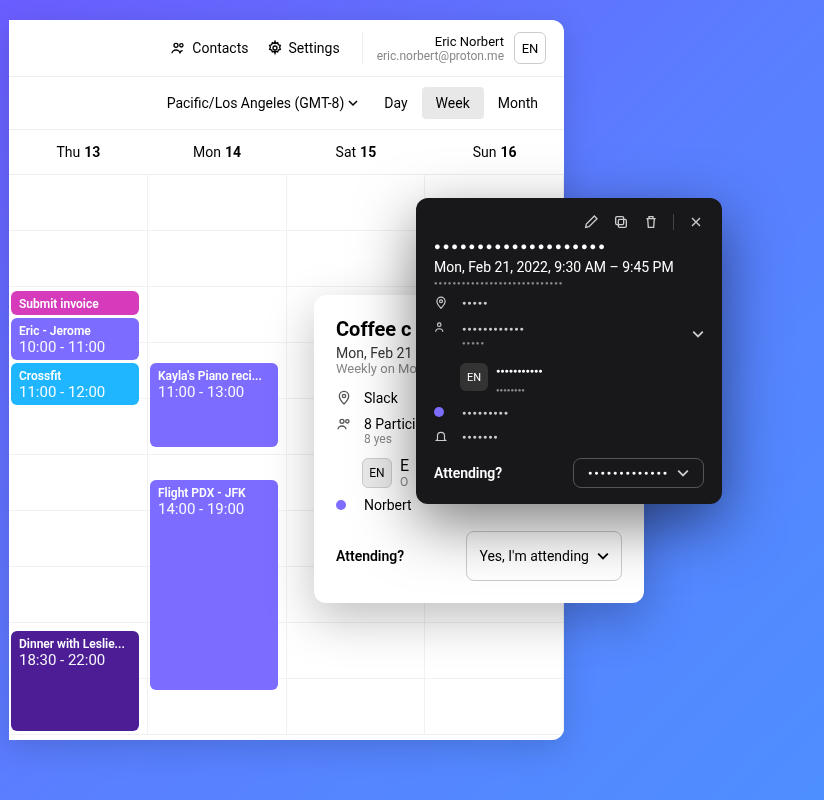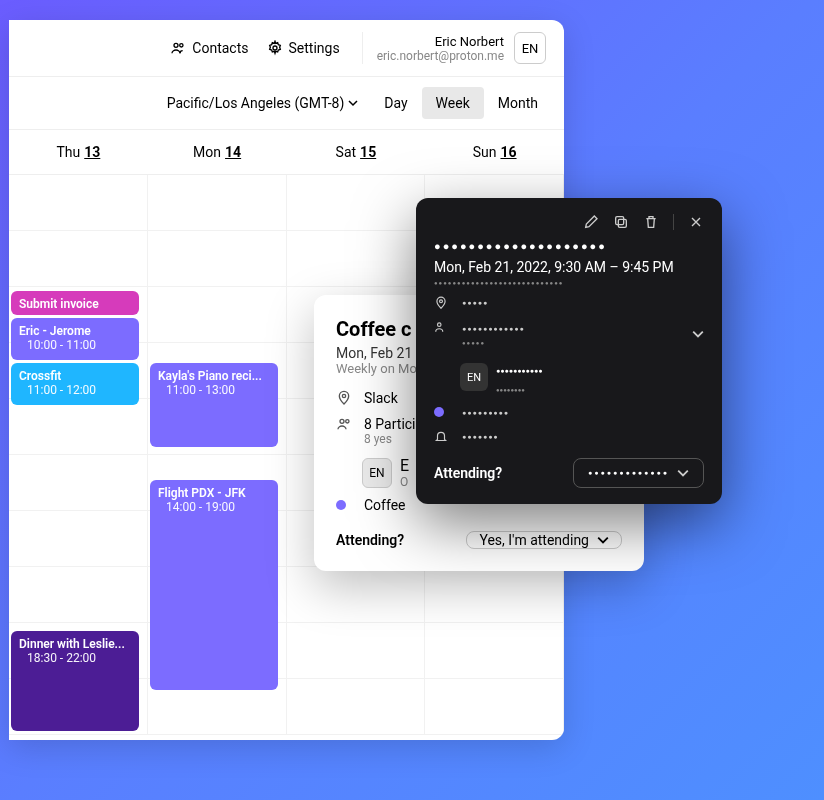--- a/index.html
+++ b/index.html
@@ -24,44 +24,44 @@
 .avatar { width: 32px; height: 32px; border: 1px solid #ccc; border-radius: 6px; display: flex; align-items: center; justify-content: center; font-size: 13px; font-weight: 400; }
 .subbar {
   display: flex; align-items: center; justify-content: flex-end; gap: 0;
   padding: 10px 12px; border-bottom: 1px solid #eee;
 }
 .tz { font-size: 14px; margin-right: 12px; display: flex; align-items: center; gap: 4px; }
 .view-btn { font-size: 14px; padding: 8px 14px; cursor: pointer; border-radius: 4px; }
 .view-btn.active { background: #e8e8e8; }
 .days-header { display: flex; border-bottom: 1px solid #eee; }
 .day-col-h { flex: 1; text-align: center; padding: 14px 0; font-size: 14px; }
-.day-col-h .n { font-weight: 700; margin-left: 4px; text-decoration: underline; }
+.day-col-h .n { font-weight: 700; margin-left: 4px; }
 .grid { position: relative; height: 560px; }
 .grid-row { display: flex; height: 56px; border-bottom: 1px solid #f1f1f1; }
 .grid-cell { flex: 1; border-right: 1px solid #f1f1f1; }
 .event { position: absolute; border-radius: 6px; padding: 6px 8px; font-size: 12px; color: #fff; overflow: hidden; }
 .ev-title { font-weight: 600; white-space: nowrap; overflow: hidden; text-overflow: ellipsis; display: block; }
-.ev-time { font-size: 12px; opacity: .95; margin-left: 8px; }
+.ev-time { font-size: 15px; opacity: .95; }
 .popup-light {
   position: absolute; left: 314px; top: 295px; width: 330px;
   background: #fff; border-radius: 12px; box-shadow: 0 16px 48px rgba(0,0,0,.25);
   padding: 22px;
 }
 .popup-light h2 { font-size: 20px; font-weight: 700; margin-bottom: 4px; }
 .popup-light .sub { font-size: 14px; color: #333; }
 .popup-light .rec { font-size: 13px; color: #888; margin-bottom: 14px; }
 .detail-row { display: flex; align-items: flex-start; gap: 10px; font-size: 14px; margin-bottom: 10px; }
 .detail-row .ico { width: 18px; flex-shrink: 0; color: #555; }
 .detail-row .txt small { display: block; color: #888; font-size: 12px; }
 .org { display: flex; align-items: center; gap: 8px; margin: 8px 0; }
 .org .avatar { width: 30px; height: 30px; background: #eaeaea; font-size: 12px; }
 .dot { width: 10px; height: 10px; border-radius: 50%; display: inline-block; }
 .attend-row { display: flex; align-items: center; justify-content: space-between; margin-top: 18px; }
 .attend-row .lbl { font-weight: 600; font-size: 14px; }
-.attend-select { border: 1px solid #ccc; border-radius: 8px; padding: 0 12px; font-size: 14px; display: flex; align-items: center; gap: 8px; cursor: pointer; }
+.attend-select { border: 1px solid #ccc; border-radius: 8px; padding: 16px 12px; font-size: 14px; display: flex; align-items: center; gap: 8px; cursor: pointer; }
 .popup-dark {
   position: absolute; left: 416px; top: 198px; width: 306px;
   background: #18181b; color: #fff; border-radius: 12px; box-shadow: 0 20px 60px rgba(0,0,0,.5);
   padding: 16px 18px;
 }
 .dark-actions { display: flex; justify-content: flex-end; gap: 14px; margin-bottom: 10px; align-items: center; }
 .dark-actions .sep { width: 1px; height: 16px; background: #444; }
 .dark-actions svg { cursor: pointer; }
 .dots-line { letter-spacing: 2px; font-size: 14px; }
 .dark-date { font-size: 14px; margin: 6px 0 4px; }
@@ -235,21 +235,21 @@
       </span>
     <span class="txt"><span>8 Partici</span><small>8 yes</small></span>
   </div>
   <div class="org">
     <span style="width:18px"></span>
     <div class="avatar">EN</div>
     <span class="txt"><span>E</span><small style="display:block;color:#888;font-size:12px">O</small></span>
   </div>
   <div class="detail-row">
     <span class="ico"><span class="dot" style="background:#7c6cff"></span></span>
-    <span>Coffee</span>
+    <span>Norbert</span>
   </div>
   <div class="attend-row">
     <span class="lbl">Attending?</span>
     <div class="attend-select">
       <span>Yes, I'm attending</span>
       <svg width="12" height="12" viewBox="0 0 10 10">
           <path d="M1 3l4 4 4-4" fill="none" stroke="currentColor" stroke-width="1.5"></path>
         </svg>
     </div>
   </div>

